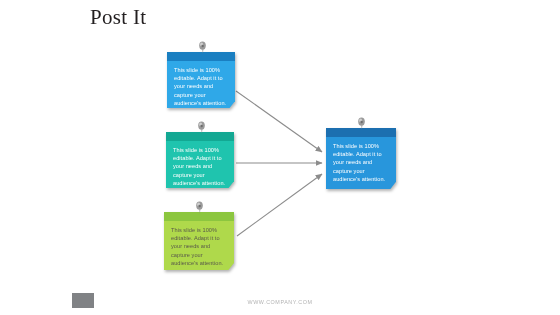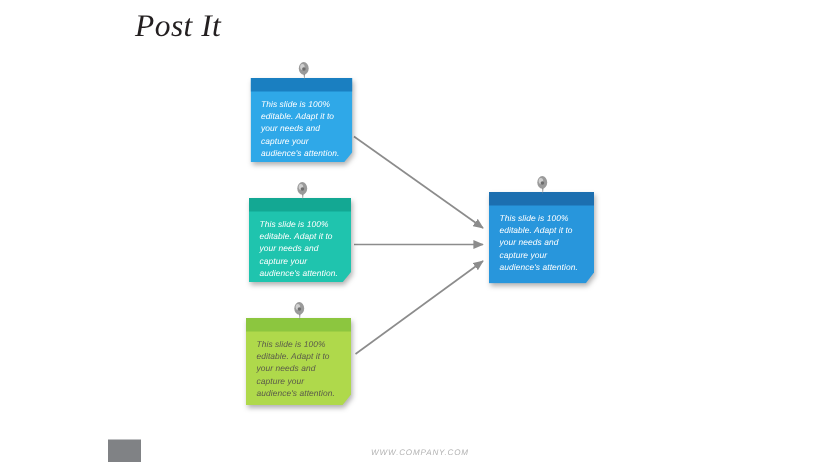--- a/index.html
+++ b/index.html
@@ -7,21 +7,20 @@
     padding: 0;
     background: #ffffff;
   }
   #slide {
     position: relative;
     width: 524px;
     height: 315px;
     background: #ffffff;
     overflow: hidden;
     font-family: "Liberation Sans", sans-serif;
-    font-style: italic;
   }
 
   
   #title {
     position: absolute;
     left: 90px;
     top: 5px;
     font-family: "Liberation Serif", serif;
     font-size: 21px;
     color: #231f20;

